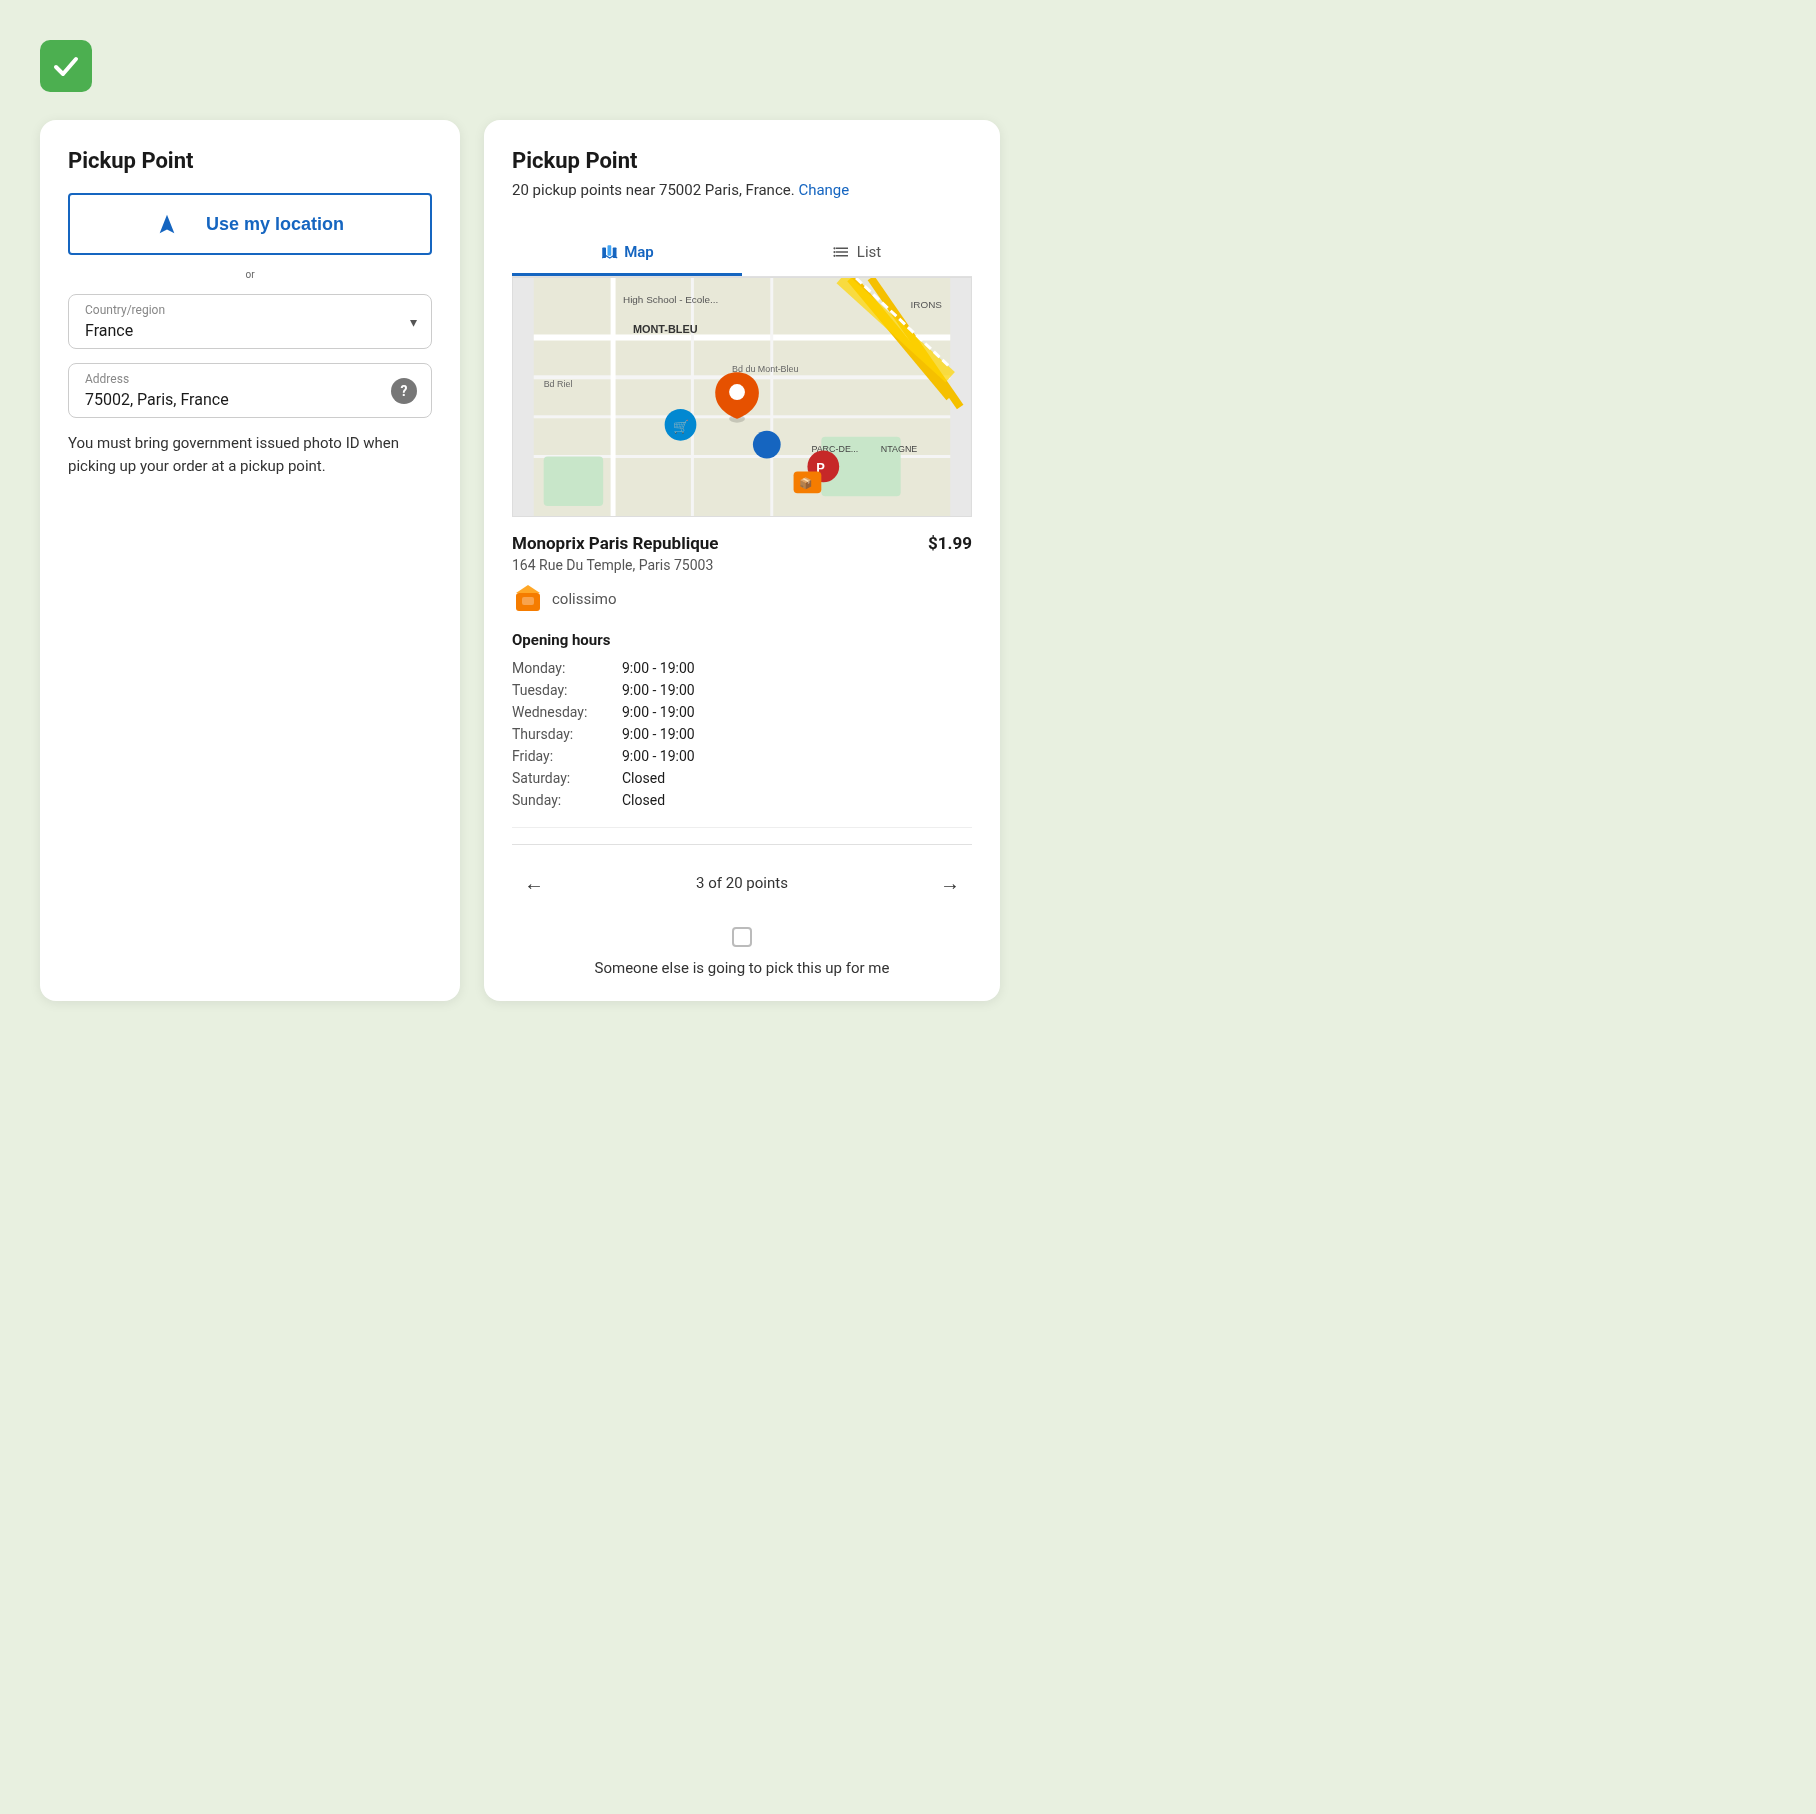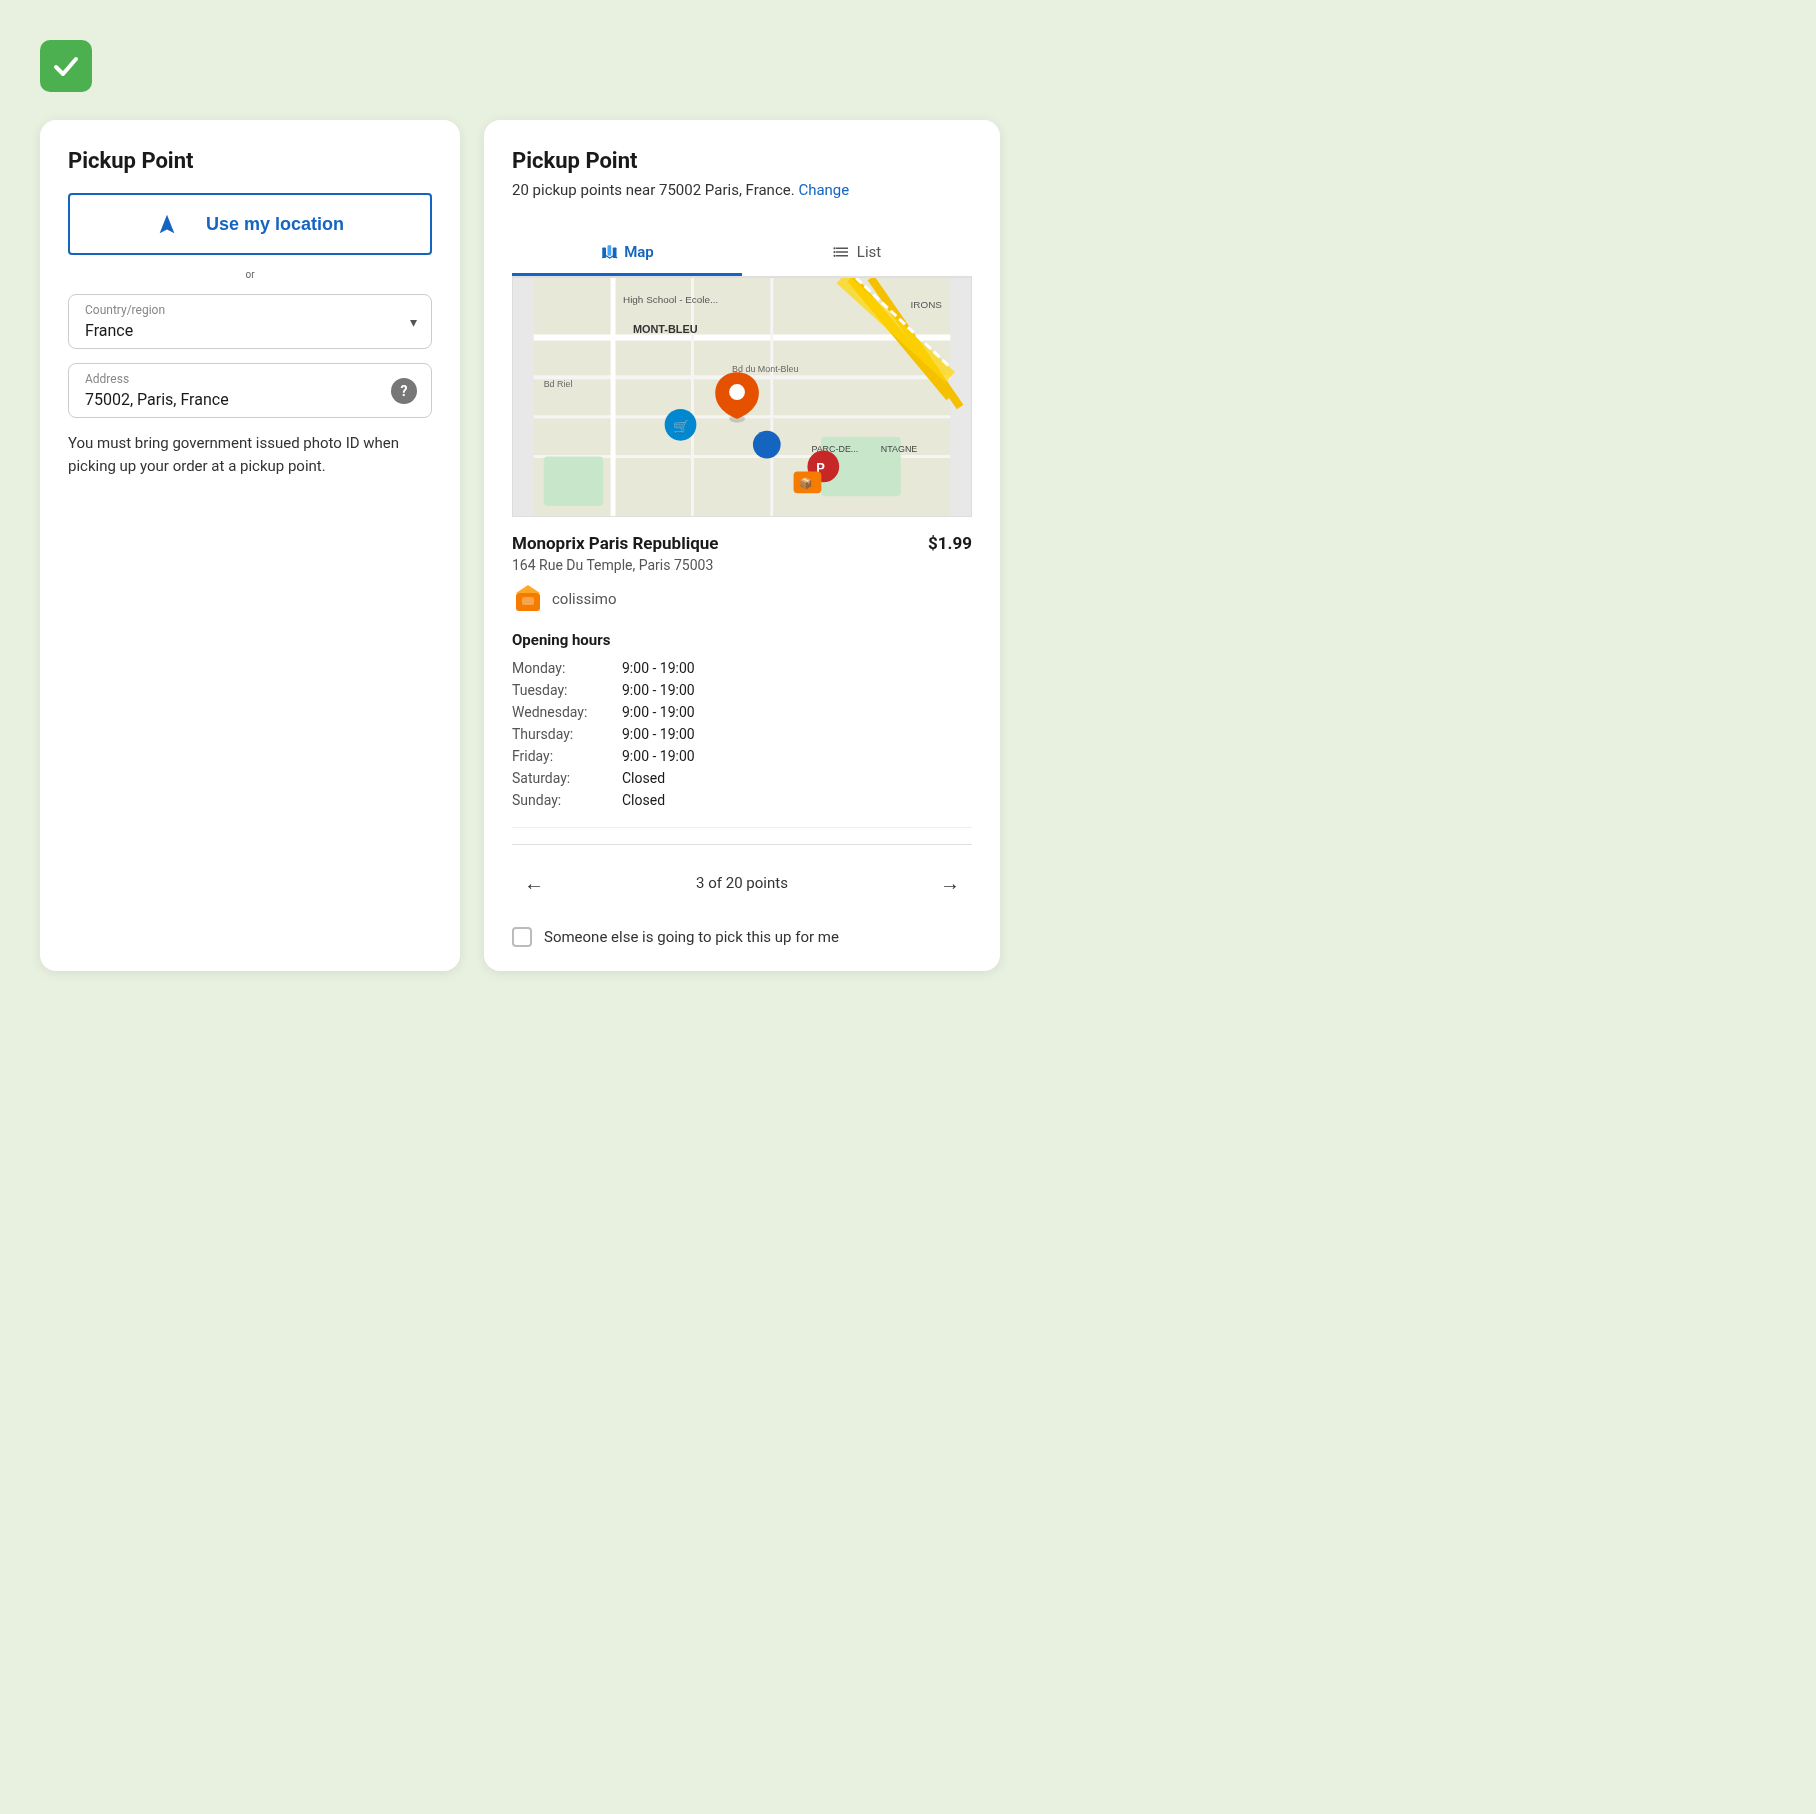--- a/index.html
+++ b/index.html
@@ -266,20 +266,21 @@
       font-size: 15px;
       color: #333;
     }
     
     .checkbox-row {
       display: flex;
       align-items: center;
       gap: 12px;
       margin-top: 18px;
       padding-top: 4px;
+      flex-direction: column;
     }
     .checkbox-box {
       width: 20px;
       height: 20px;
       border: 2px solid #bbb;
       border-radius: 4px;
       flex-shrink: 0;
       background: #fff;
       cursor: pointer;
     }

